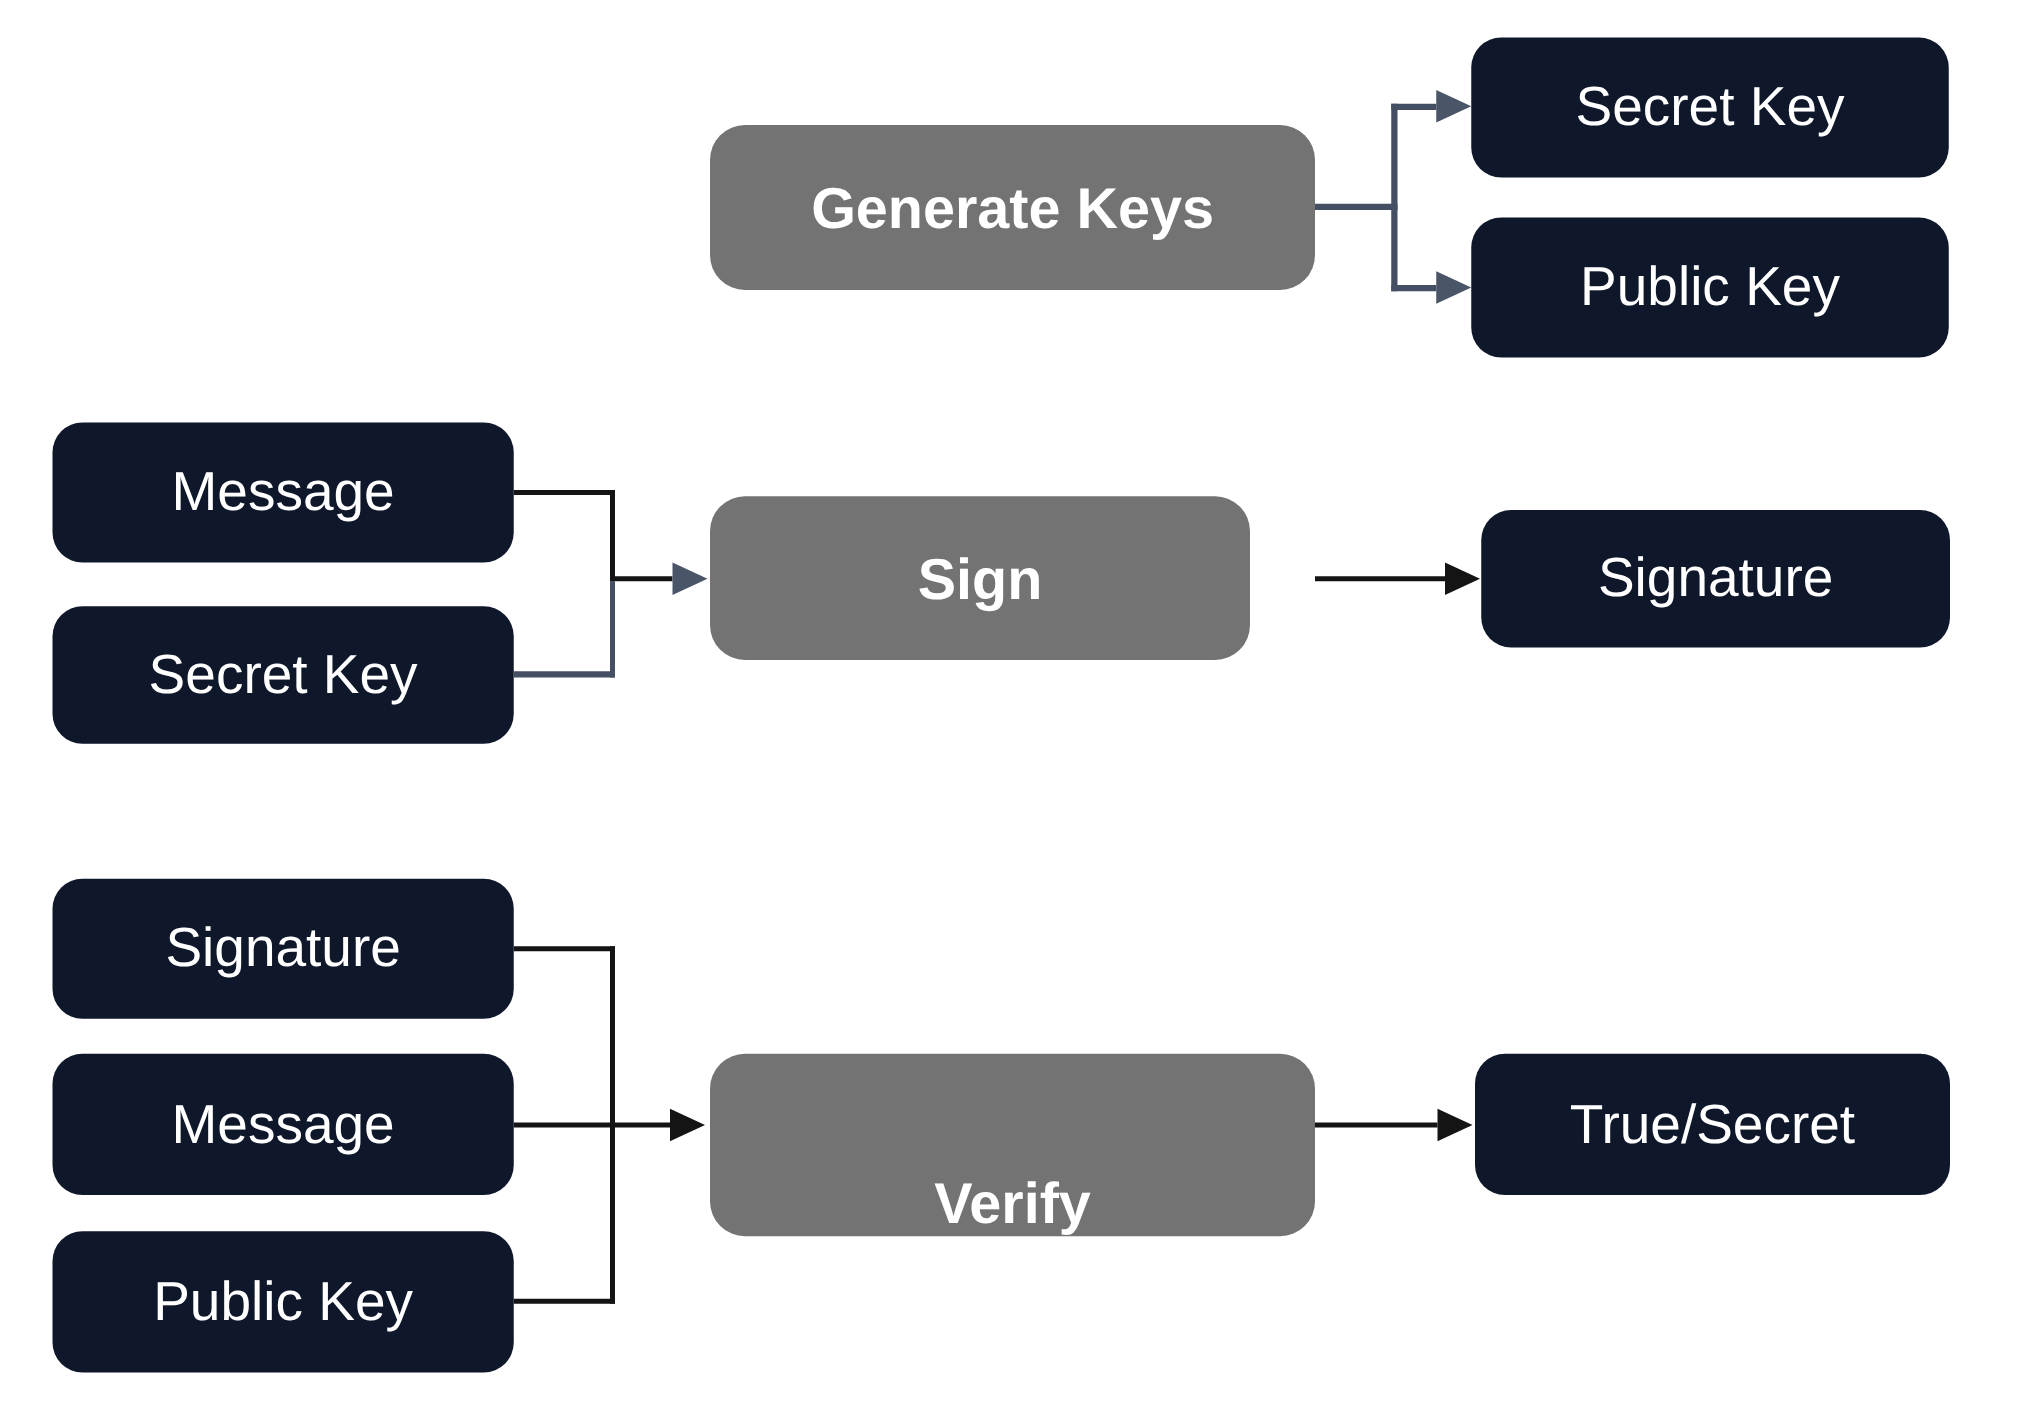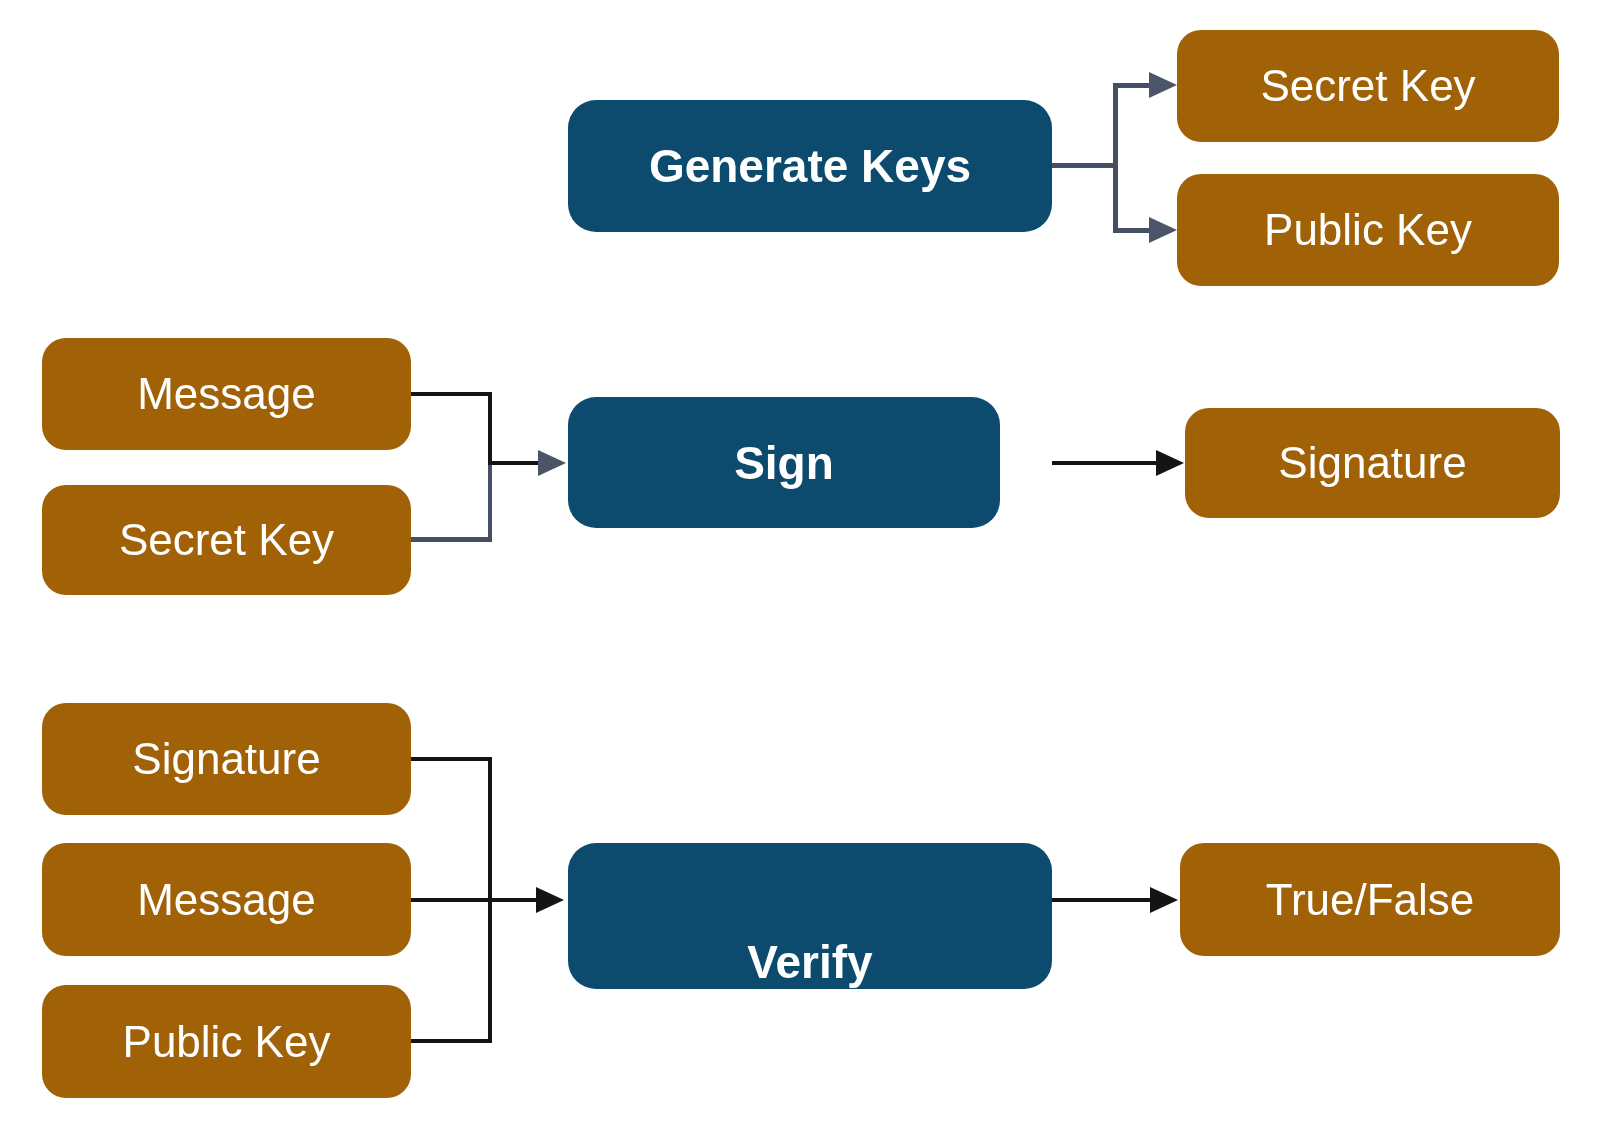--- a/index.html
+++ b/index.html
@@ -19,27 +19,27 @@
     position: absolute;
     display: flex;
     align-items: center;
     justify-content: center;
     color: #ffffff;
     box-sizing: border-box;
     text-align: center;
     white-space: nowrap;
   }
   .node-red {
-    background: #0c4a6e;
+    background: #737373;
     border-radius: 28px;
     font-weight: bold;
     font-size: 46px;
   }
   .node-blue {
-    background: #a16207;
+    background: #0f172a;
     border-radius: 24px;
     font-weight: 400;
     font-size: 44px;
   }
   .hline, .vline {
     position: absolute;
   }
   .slate  { background: #454f63; }
   .black  { background: #141414; }
   .arrowhead {
@@ -112,21 +112,21 @@
 
   <div class="node node-blue" style="left:42px; top:985px; width:369px; height:113px;">
     <span>Public Key</span>
   </div>
 
   <div class="node node-red" style="left:568px; top:843px; width:484px; height:146px;align-items:flex-end;">
     <span>Verify</span>
   </div>
 
   <div class="node node-blue" style="left:1180px; top:843px; width:380px; height:113px;">
-    <span>True/False</span>
+    <span>True/Secret</span>
   </div>
 
   <div class="hline black" style="left:411px; top:757px; width:81px; height:4px;"></div>
   <div class="vline black" style="left:488px; top:757px; width:4px; height:286px;"></div>
   <div class="hline black" style="left:411px; top:1039px; width:81px; height:4px;"></div>
   <div class="hline black" style="left:411px; top:898px; width:125px; height:4px;"></div>
   <div class="arrowhead ah-black" style="left:536px; top:887px;"></div>
 
   <div class="hline black" style="left:1052px; top:898px; width:98px; height:4px;"></div>
   <div class="arrowhead ah-black" style="left:1150px; top:887px;"></div>

